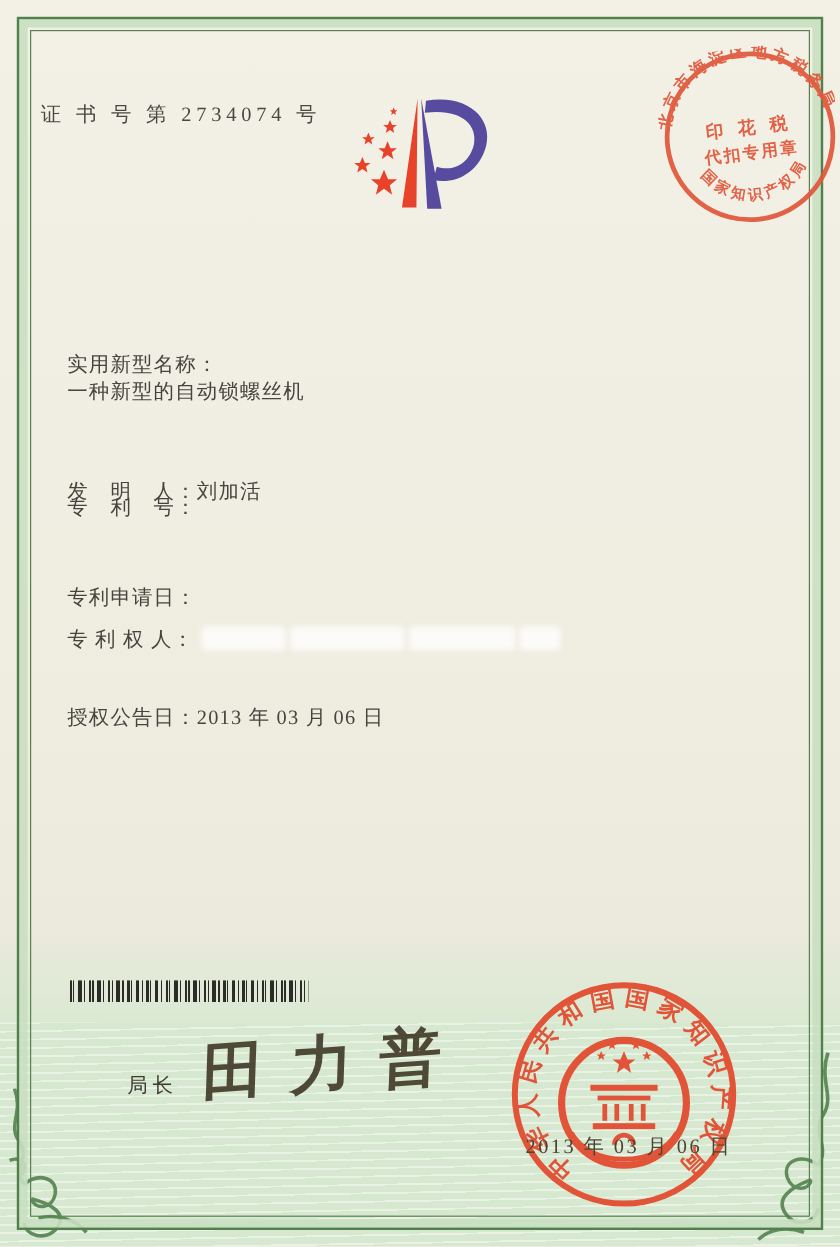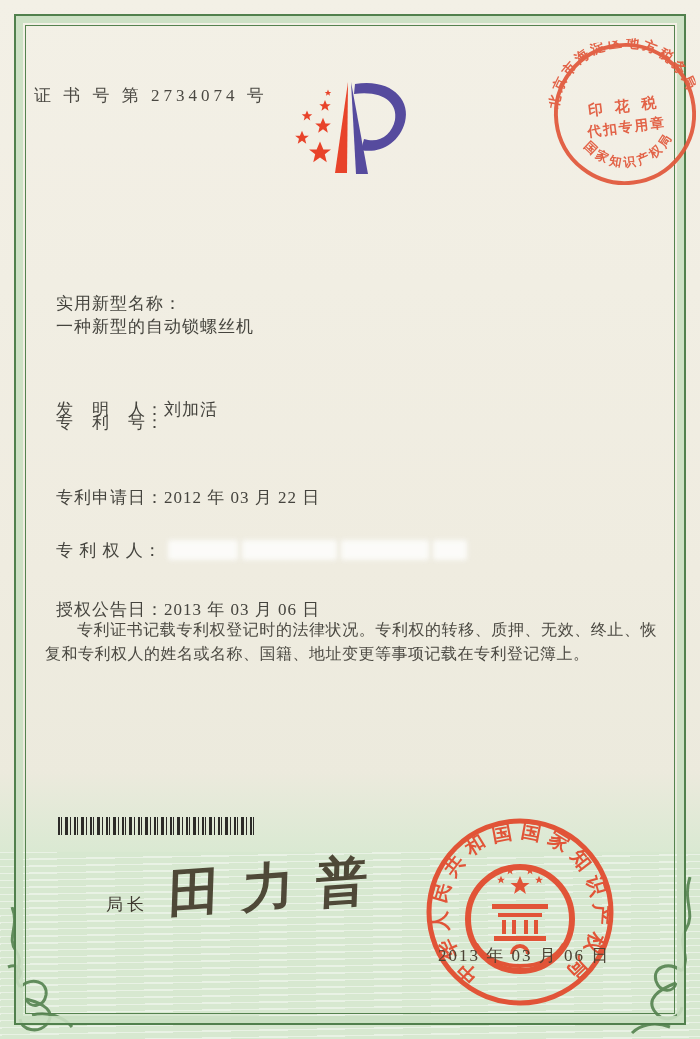--- a/index.html
+++ b/index.html
@@ -21,21 +21,21 @@
   .frame-inner{position:absolute;inset:25px;border:1.5px solid #55824f;pointer-events:none;}
 
   .cert-no{position:absolute;left:34px;top:64px;font-size:17px;color:#4a4842;letter-spacing:4px;margin-top:20px;}
 
   .title{position:absolute;left:0;right:0;top:182px;text-align:center;
     font-size:40px;font-weight:600;color:#3d3b36;letter-spacing:8px;}
 
   .fields{position:absolute;left:56px;top:292px;width:600px;}
   .field-row{display:flex;align-items:flex-start;font-size:17px;color:#45443e;letter-spacing:1px;}
   .field-row{position:absolute;left:0;white-space:nowrap;}
-  .f0{top:0;flex-direction:column;} .f1{top:64px;margin-top:42px;} .f2{top:119px;font-family:Liberation Serif, serif;} .f3{top:174px;margin-top:20px;} .f4{top:247px;} .f5{top:306px;}
+  .f0{top:0;flex-direction:column;} .f1{top:64px;margin-top:42px;} .f2{top:119px;font-family:Liberation Serif, serif;} .f3{top:174px;margin-top:20px;} .f4{top:229px;} .f5{top:294px;}
   .redact{display:inline-block;vertical-align:middle;margin-left:6px;}
   .redact span{display:inline-block;height:20px;background:rgba(252,252,250,.95);
     filter:blur(2.5px);border-radius:2px;margin-right:4px;vertical-align:middle;}
 
   .body-text{position:absolute;left:45px;width:612px;top:618px;
     font-size:16px;line-height:23.5px;color:#4b4942;text-align:justify;}
   .body-text p{margin:0 0 4px 0;text-indent:2em;letter-spacing:.5px;}
 
   .barcode{position:absolute;left:58px;top:817px;width:199px;height:18px;
     background:repeating-linear-gradient(90deg,
@@ -134,37 +134,35 @@
     </div>
     <div class="field-row f1">
       <span>发　明　人：</span>
         <span>刘加活</span>
     </div>
     <div class="field-row f2">
       <span>专　利　号：</span>
     </div>
     <div class="field-row f3">
       <span>专利申请日：</span>
-        <span>2012 年 03 月 22 日</span>
     </div>
     <div class="field-row f4">
       <span>专 利 权 人：</span>
         <span></span>
       <span class="redact">
         <span style="width:70px"></span><span style="width:95px"></span><span style="width:88px"></span><span style="width:34px"></span>
       </span>
     </div>
     <div class="field-row f5">
       <span>授权公告日：</span>
         <span>2013 年 03 月 06 日</span>
     </div>
   </div>
 
   <div class="body-text">
-    <p>专利证书记载专利权登记时的法律状况。专利权的转移、质押、无效、终止、恢复和专利权人的姓名或名称、国籍、地址变更等事项记载在专利登记簿上。</p>
   </div>
 
   <div class="barcode"></div>
 
   <div class="director">局长</div>
   <div class="signature">田力普</div>
 
   <svg class="office-seal" viewBox="0 0 192 192">
     <defs>
       <path id="sealRing" d="M96,170 A74,74 0 1,1 96,22 A74,74 0 1,1 96,170"></path>

